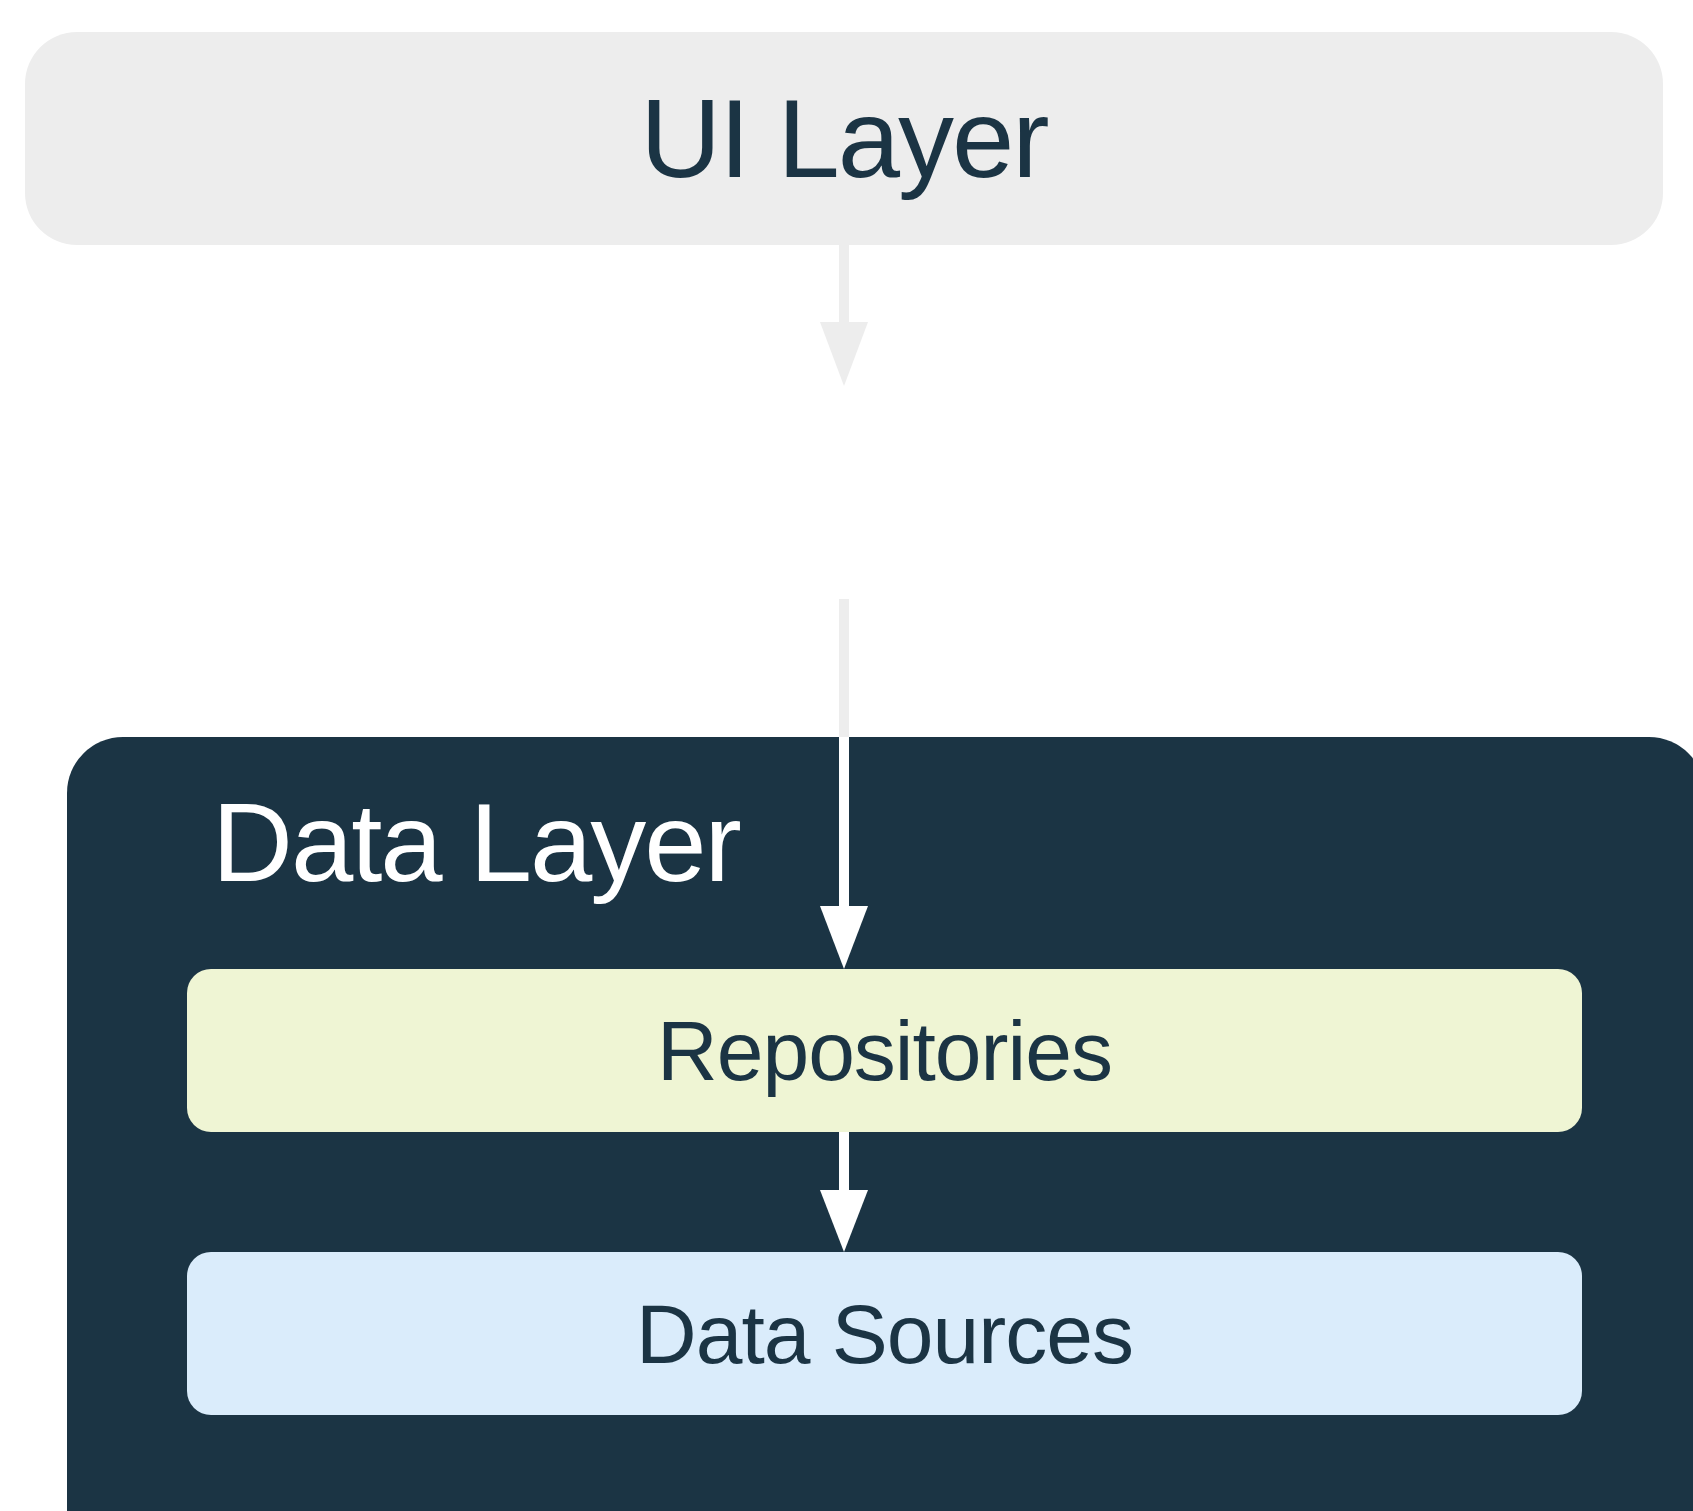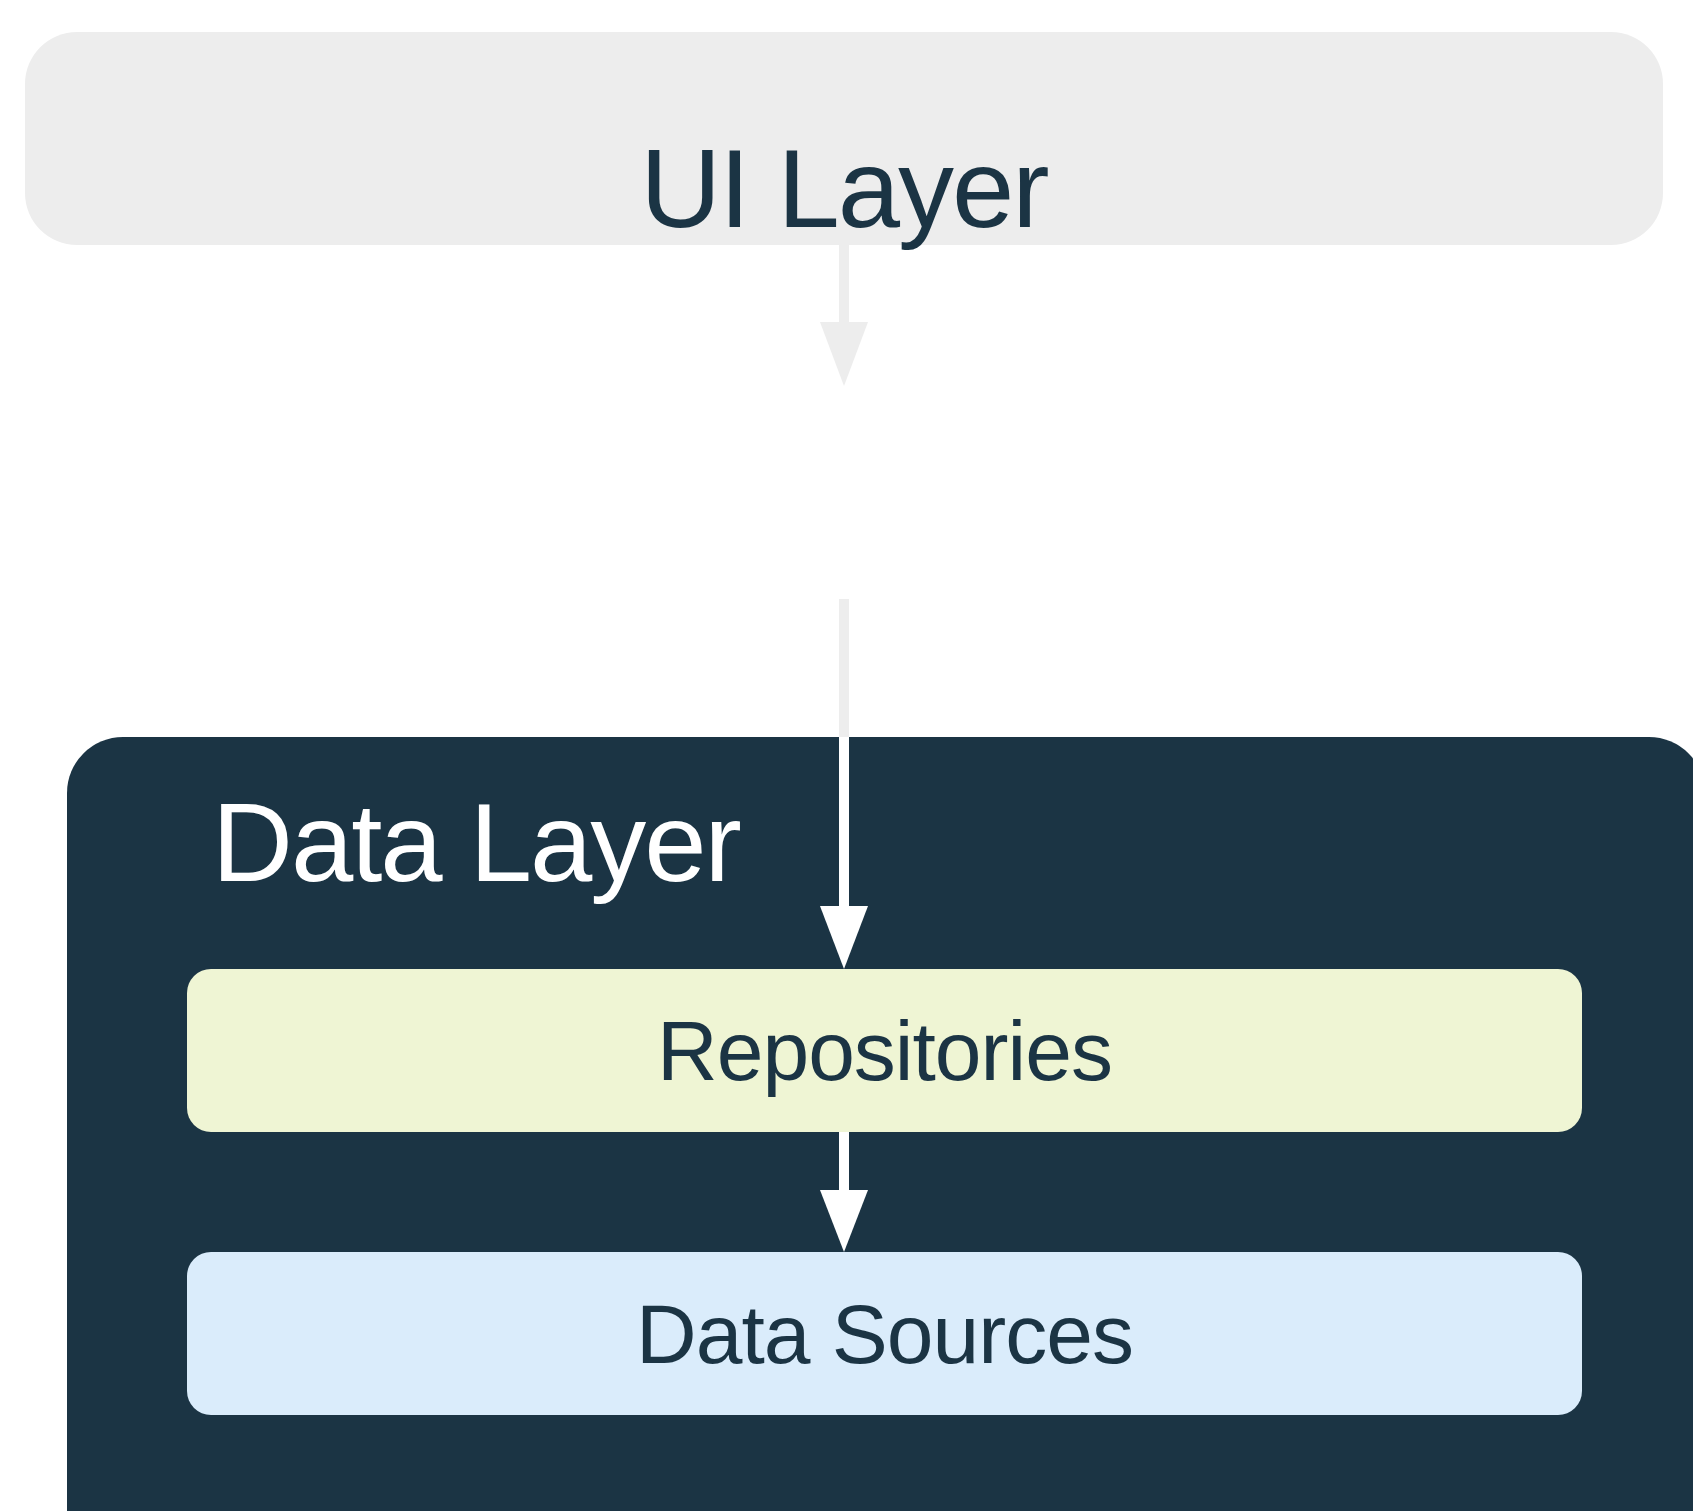--- a/index.html
+++ b/index.html
@@ -18,21 +18,21 @@
 
   
   .layer-box {
     position: absolute;
     left: 25px;
     width: 1638px;
     height: 213px;
     border-radius: 52px;
     background: var(--layer-gray);
     display: flex;
-    align-items: flex-end;
+    align-items: center;
     justify-content: center;
   }
   .layer-box.ui     { top: 32px; }
   .layer-box.domain { top: 386px; }
 
   .layer-label {
     color: var(--navy);
     font-size: 112px;
     font-weight: 400;
     letter-spacing: -2px;

